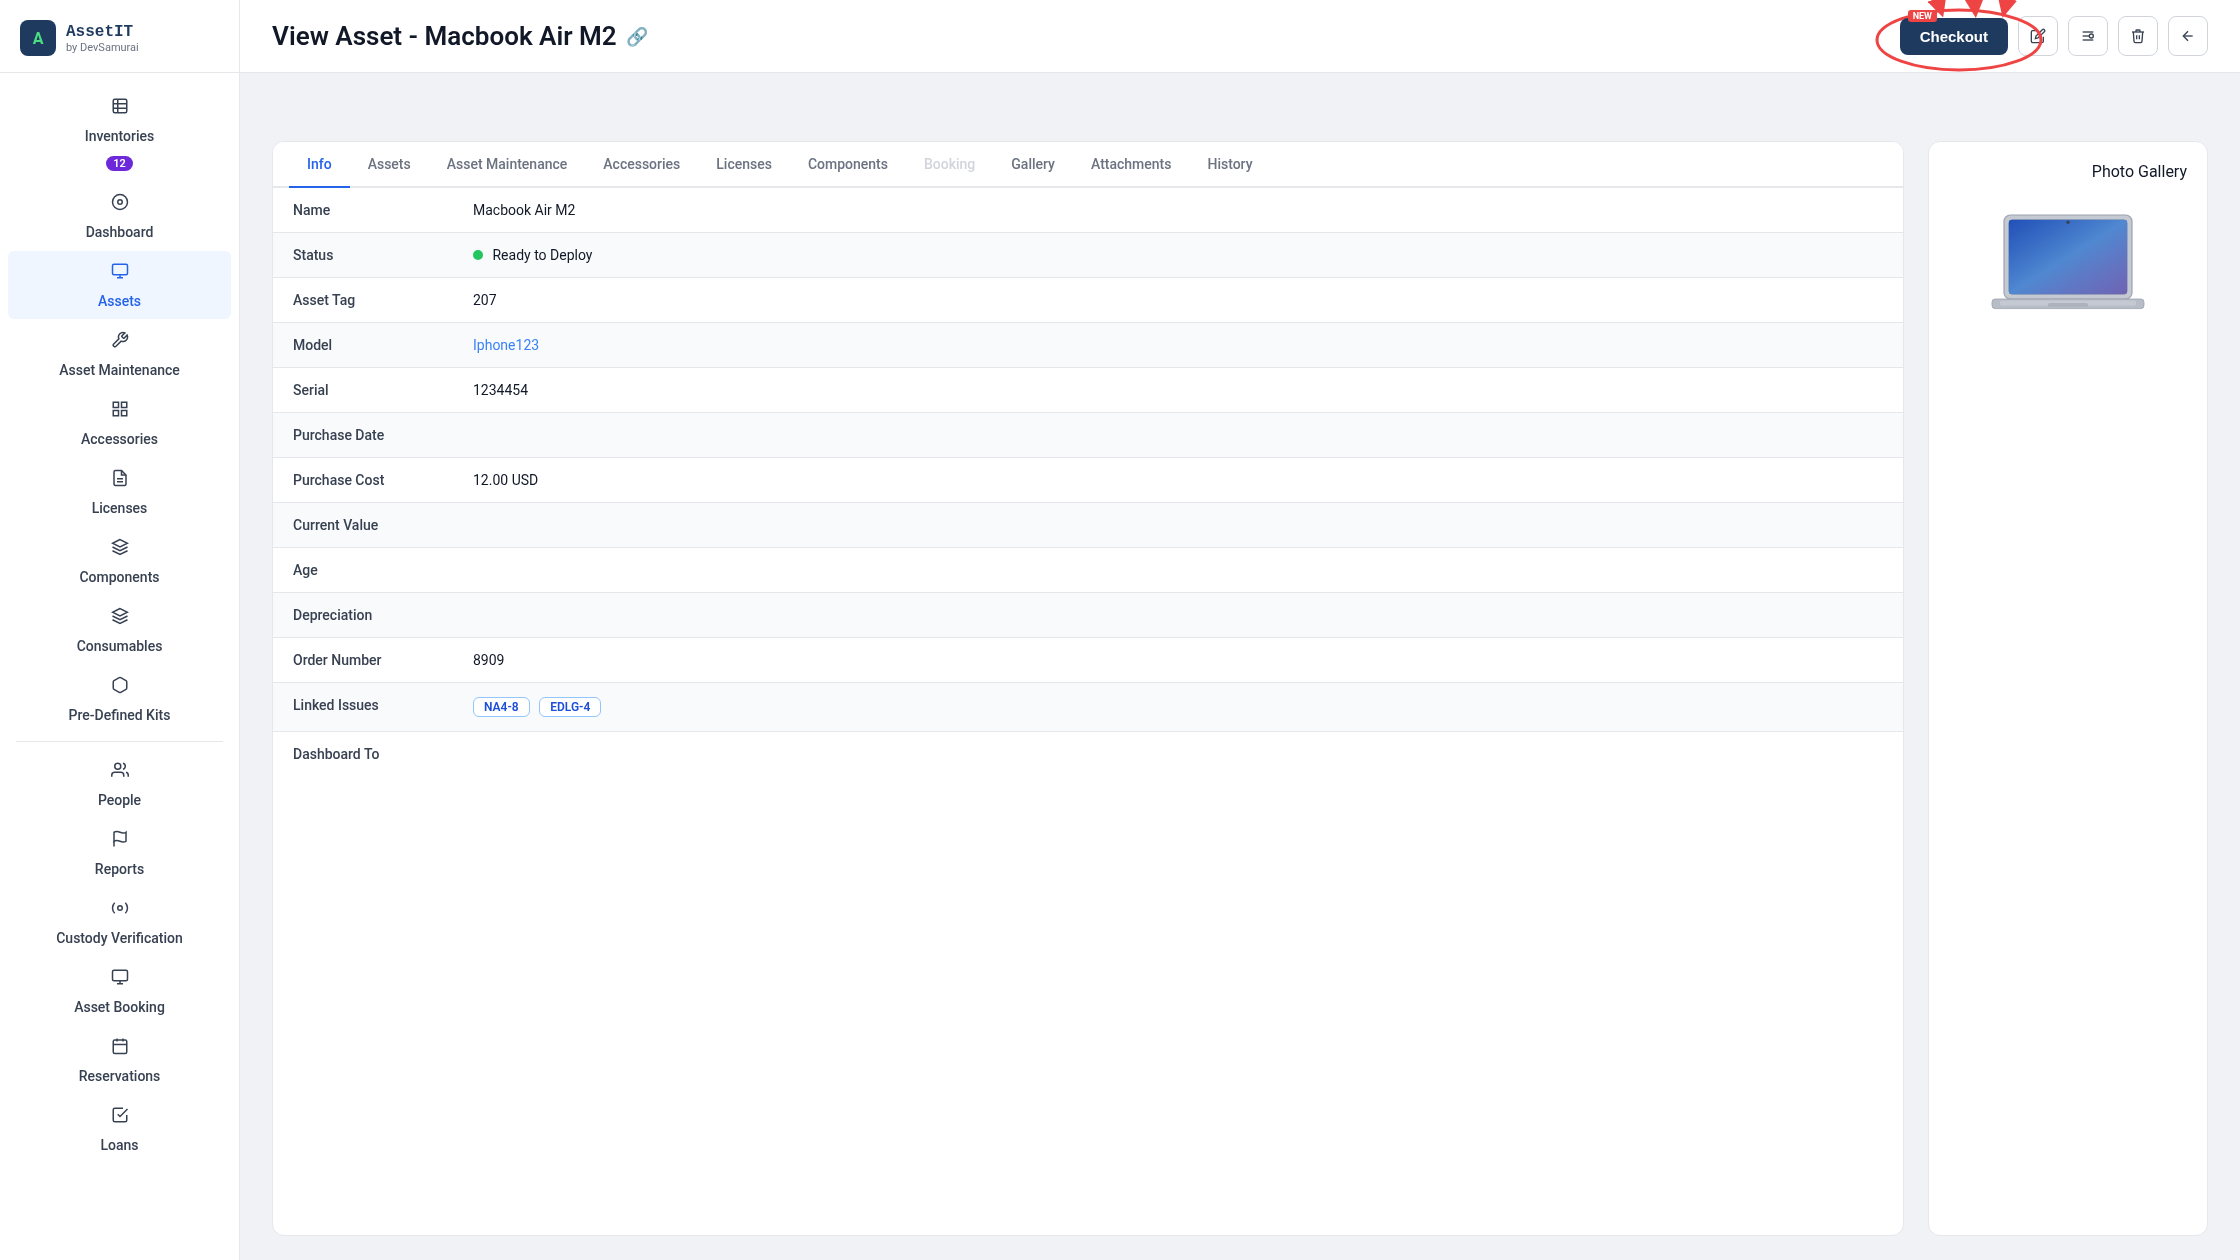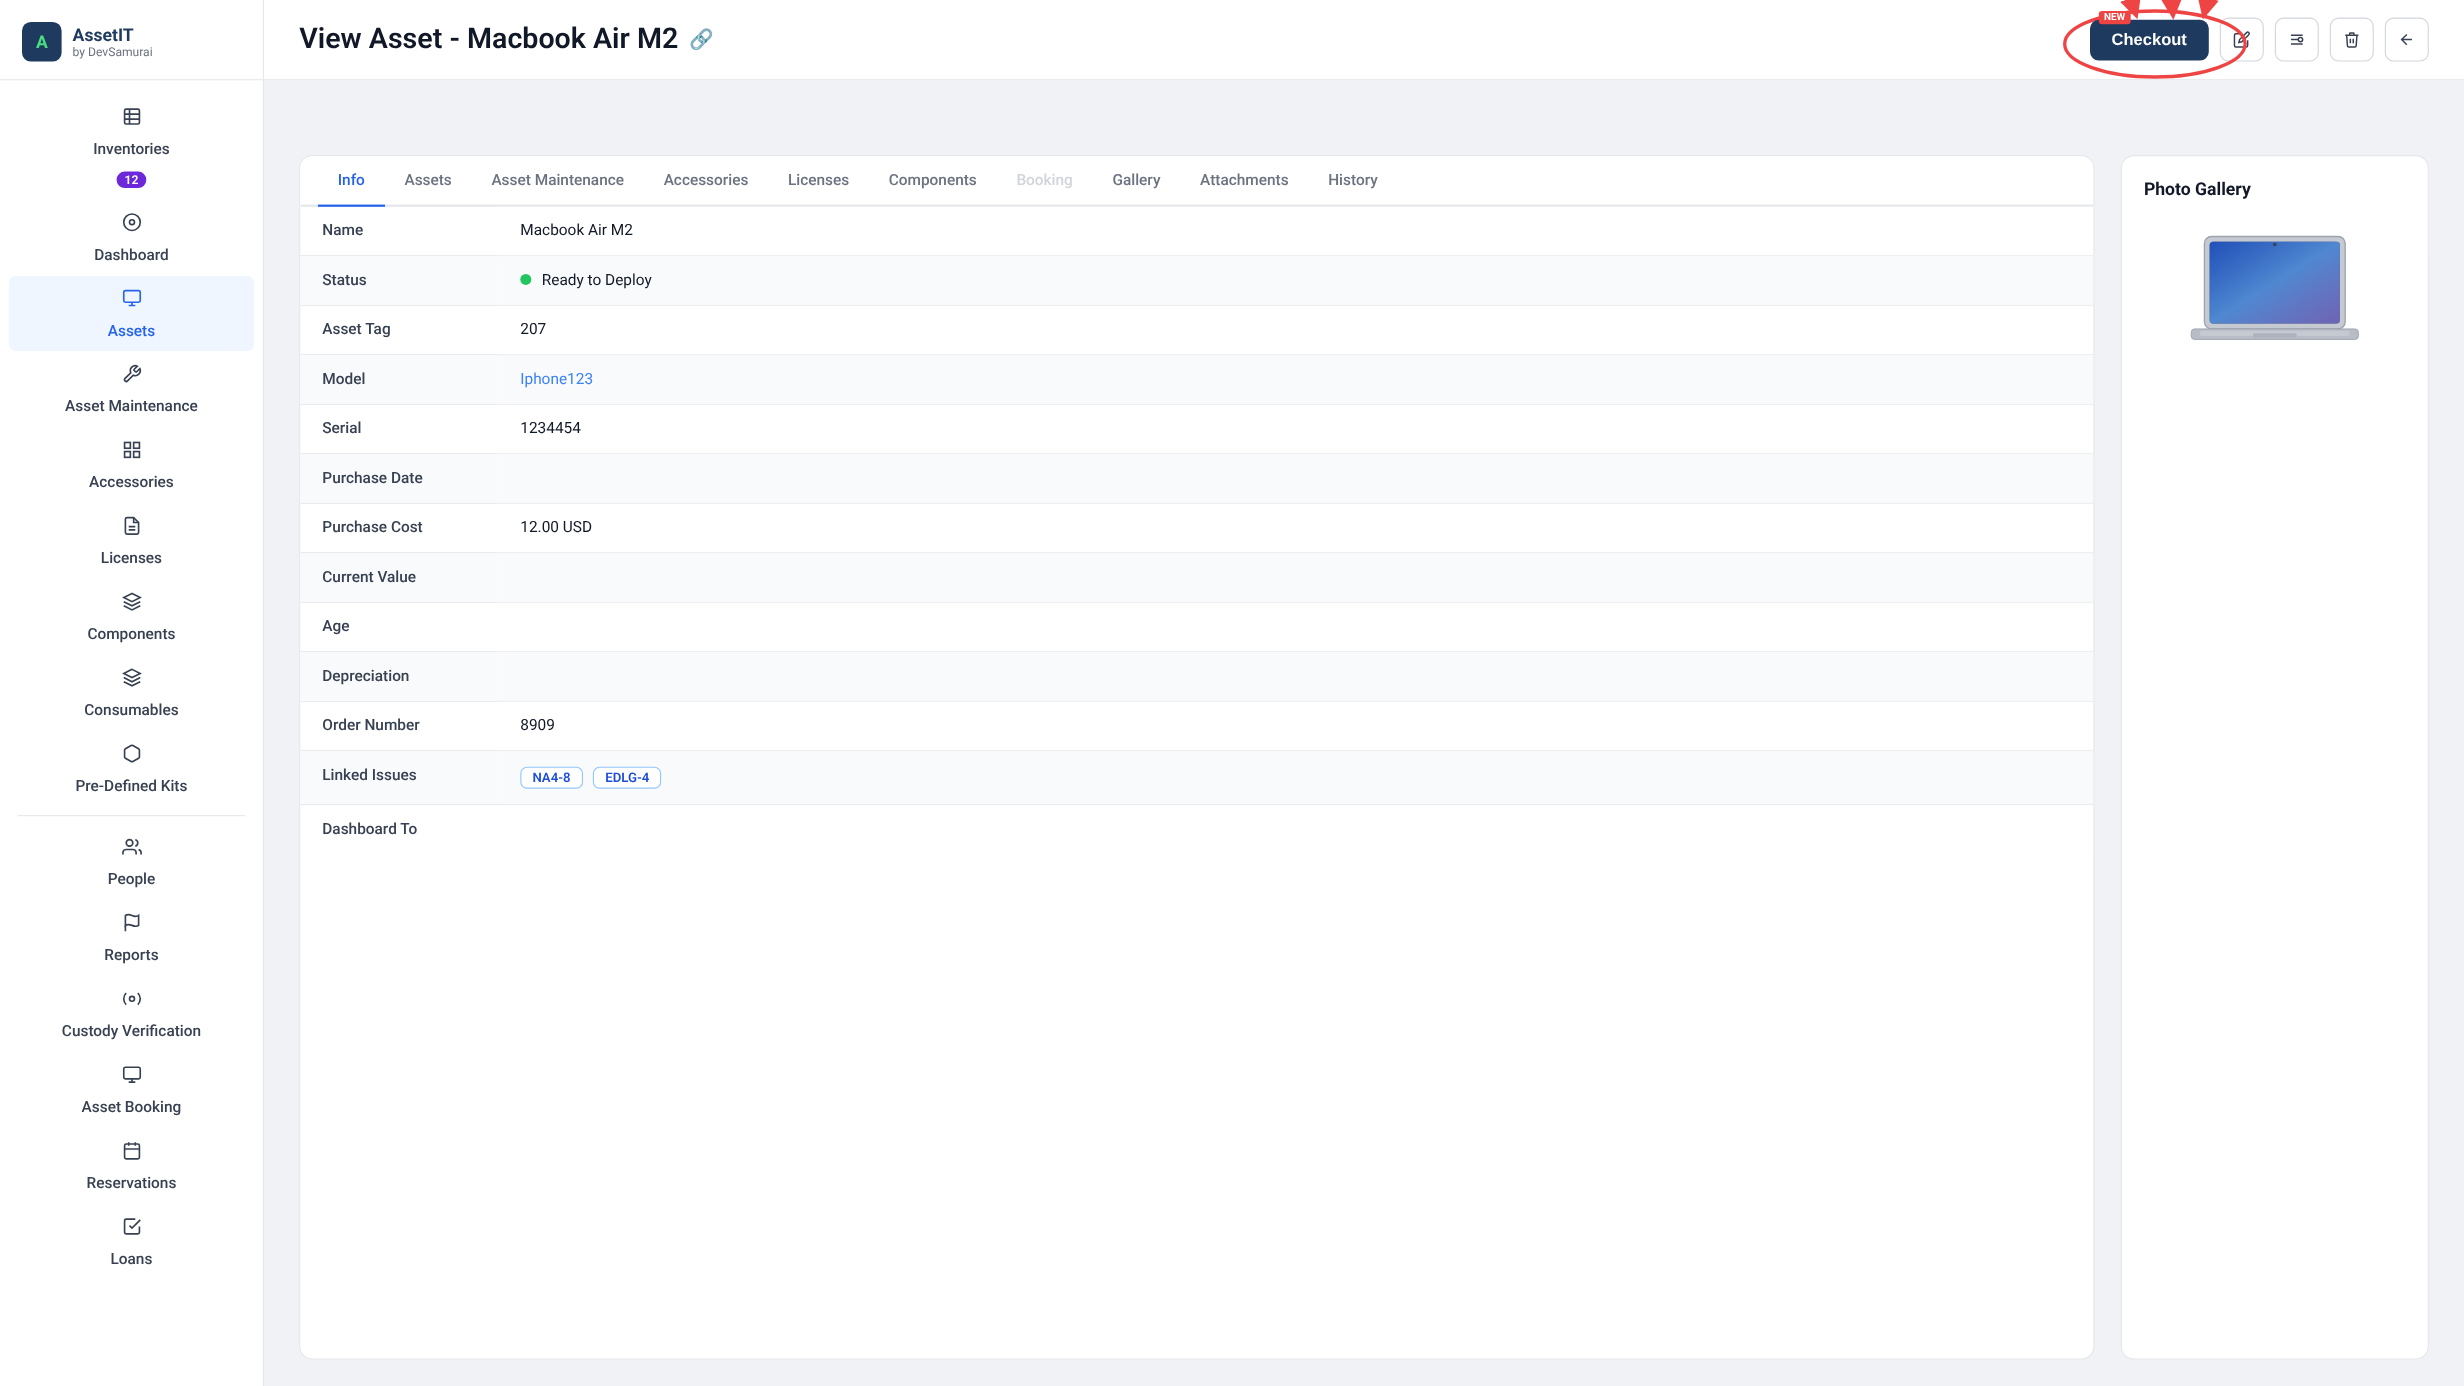--- a/index.html
+++ b/index.html
@@ -43,20 +43,21 @@
       font-size: 16px;
     }
     .logo-text {
       display: flex;
       flex-direction: column;
     }
     .logo-name {
       font-weight: 700;
       font-size: 16px;
       color: #1e3a5f;
+      font-family: Liberation Mono, monospace;
     }
     .logo-sub {
       font-size: 11px;
       color: #6b7280;
     }
     .sidebar-nav {
       padding: 12px 0;
     }
     .nav-item {
       display: flex;
@@ -268,24 +269,24 @@
     
     .gallery-panel {
       width: 280px;
       background: #fff;
       border-radius: 12px;
       border: 1px solid #e5e7eb;
       padding: 20px;
     }
     .gallery-title {
       font-size: 16px;
-      font-weight: 700;
+      font-weight: 400;
       color: #111827;
       margin-bottom: 16px;
-      text-align: left;
+      text-align: right;
     }
     .gallery-image {
       width: 100%;
       display: flex;
       align-items: center;
       justify-content: center;
       padding: 10px;
     }
     .laptop-svg {
       width: 160px;

